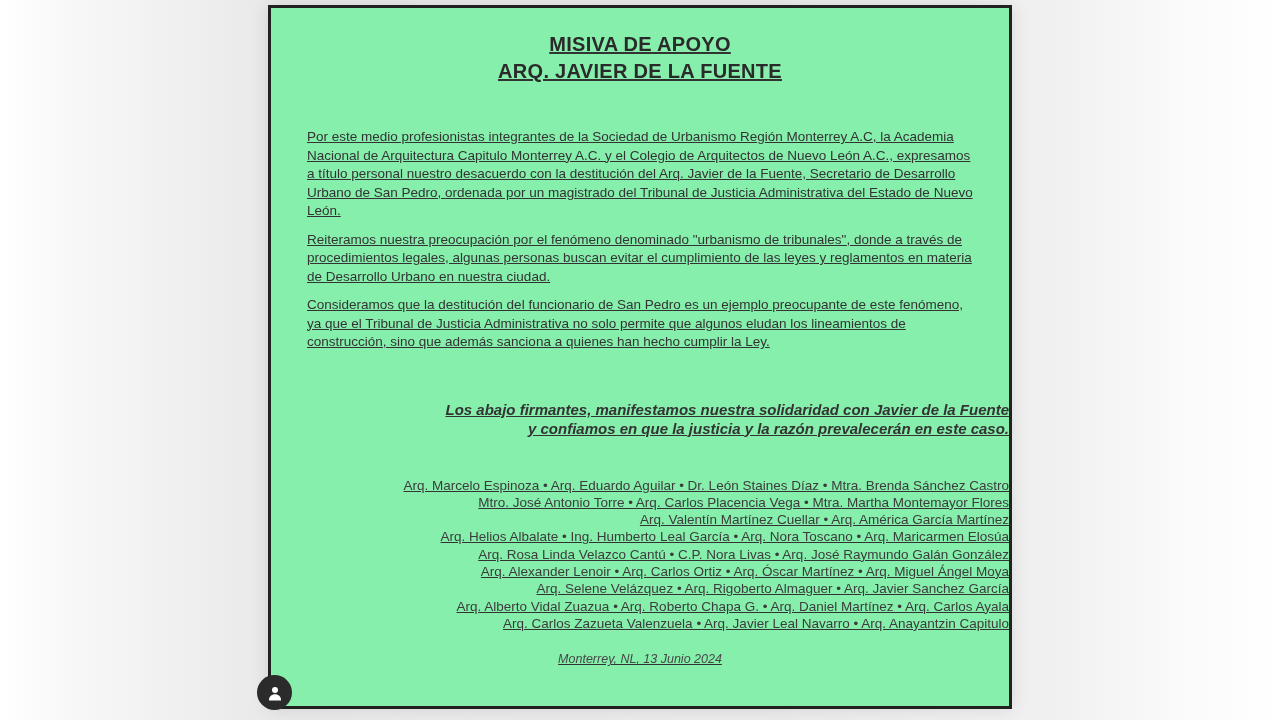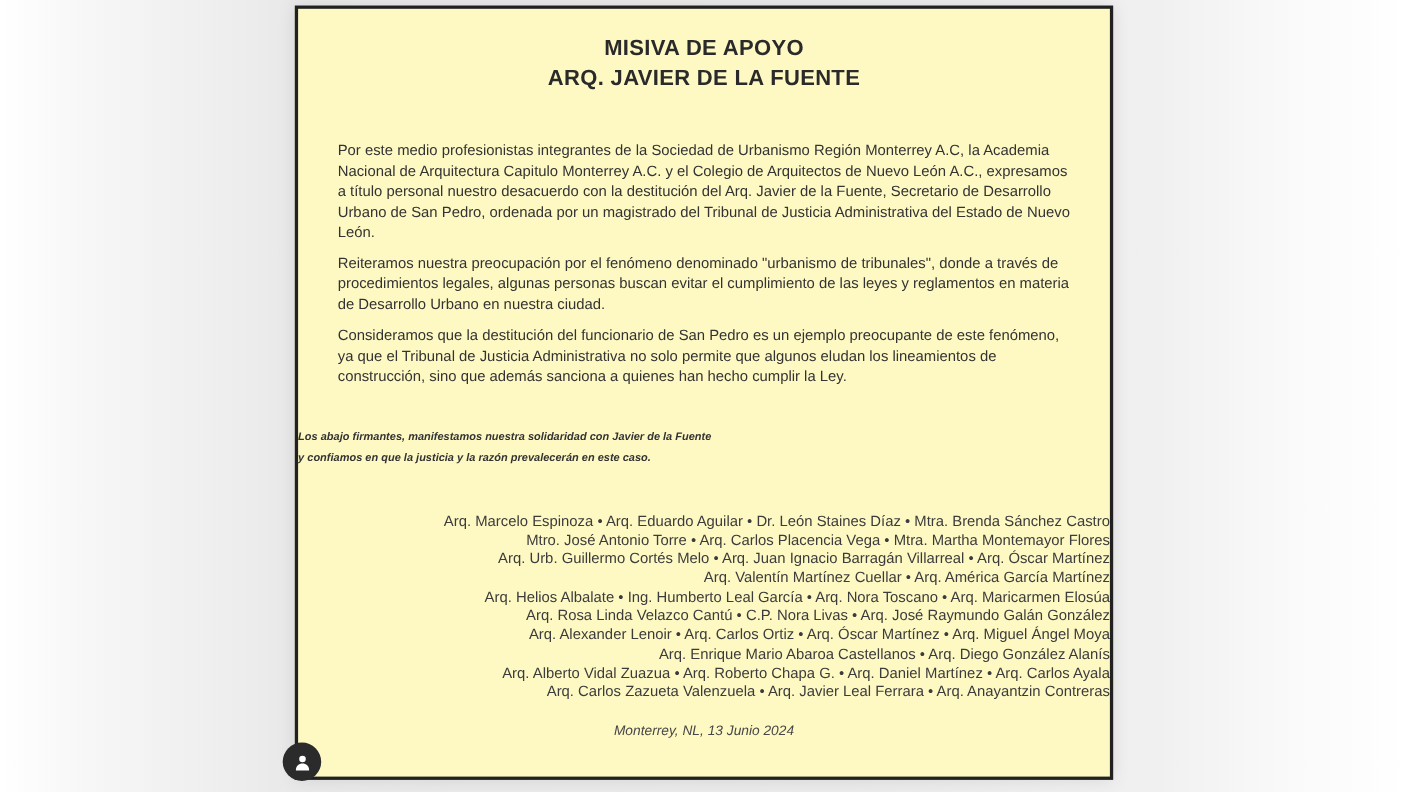--- a/index.html
+++ b/index.html
@@ -11,23 +11,24 @@
       #ffffff 0%, #f7f7f7 6%, #ededed 17%, #e9e9e9 20.5%,
       #ebebeb 60%, #f0f0f0 82%, #fafafa 92%, #ffffff 100%);
     font-family: "Liberation Sans", sans-serif;
     color: #333;
   }
   .sheet {
     position: absolute;
     left: 268px; top: 5px;
     width: 744px; height: 704px;
     box-sizing: border-box;
-    background: #fef9c3;
+    background: #86efac;
     border: 3px solid #212121;
     box-shadow: 0 0 16px rgba(0,0,0,0.10);
+    text-decoration: underline;
   }
   .title {
     margin-top: 23px;
     text-align: center;
     font-weight: bold;
     font-size: 20px;
     line-height: 27px;
     letter-spacing: 0.3px;
     color: #2a2a2a;
   }
@@ -35,23 +36,23 @@
     margin: 43px auto 16px auto;
     width: 668px;
     margin-left: 36px;
     font-size: 13.5px;
     line-height: 18.5px;
     color: #333;
     text-align: left;
   }
   .paras p { margin: 0 0 10px 0; }
   .statement {
-    margin-top: 36px;
-    text-align: left;
-    font-size: 10px;
+    margin-top: 48px;
+    text-align: right;
+    font-size: 15px;
     line-height: 19px;
     font-weight: bold;
     font-style: italic;
     color: #333;
   }
   .signatories {
     margin-top: 39px;
     text-align: right;
     font-size: 13.5px;
     line-height: 17.3px;
@@ -93,28 +94,27 @@
   </div>
 
   <div class="statement">
     <div>Los abajo firmantes, manifestamos nuestra solidaridad con Javier de la Fuente</div>
     <div>y confiamos en que la justicia y la razón prevalecerán en este caso.</div>
   </div>
 
   <div class="signatories">
     <div>Arq. Marcelo Espinoza  • Arq. Eduardo Aguilar • Dr. León Staines Díaz • Mtra. Brenda Sánchez Castro</div>
     <div>Mtro. José Antonio Torre • Arq. Carlos Placencia Vega • Mtra. Martha Montemayor Flores</div>
-    <div>Arq. Urb. Guillermo Cortés Melo • Arq. Juan Ignacio Barragán Villarreal • Arq. Óscar Martínez</div>
     <div>Arq. Valentín Martínez Cuellar • Arq. América García Martínez</div>
     <div>Arq. Helios Albalate • Ing. Humberto Leal García • Arq. Nora Toscano • Arq. Maricarmen Elosúa</div>
     <div>Arq. Rosa Linda Velazco Cantú • C.P. Nora Livas • Arq. José Raymundo Galán González</div>
     <div>Arq. Alexander Lenoir • Arq. Carlos Ortiz • Arq. Óscar Martínez • Arq. Miguel Ángel Moya</div>
-    <div>Arq. Enrique Mario Abaroa Castellanos • Arq. Diego González Alanís</div>
+    <div>Arq. Selene Velázquez  • Arq. Rigoberto Almaguer • Arq. Javier Sanchez García</div>
     <div>Arq. Alberto Vidal Zuazua •  Arq. Roberto Chapa G. •  Arq. Daniel Martínez • Arq. Carlos Ayala</div>
-    <div>Arq. Carlos Zazueta Valenzuela •  Arq. Javier Leal Ferrara • Arq. Anayantzin Contreras</div>
+    <div>Arq. Carlos Zazueta Valenzuela •  Arq. Javier Leal Navarro • Arq. Anayantzin Capitulo</div>
   </div>
 
   <div class="dateline">Monterrey, NL, 13 Junio 2024</div>
 
 </div>
 
 <div class="tag-badge">
   <span style="display:flex;">
     <svg width="18" height="18" viewBox="0 0 24 24" fill="#ffffff" aria-hidden="true">
       <circle cx="12" cy="8" r="4"></circle>

